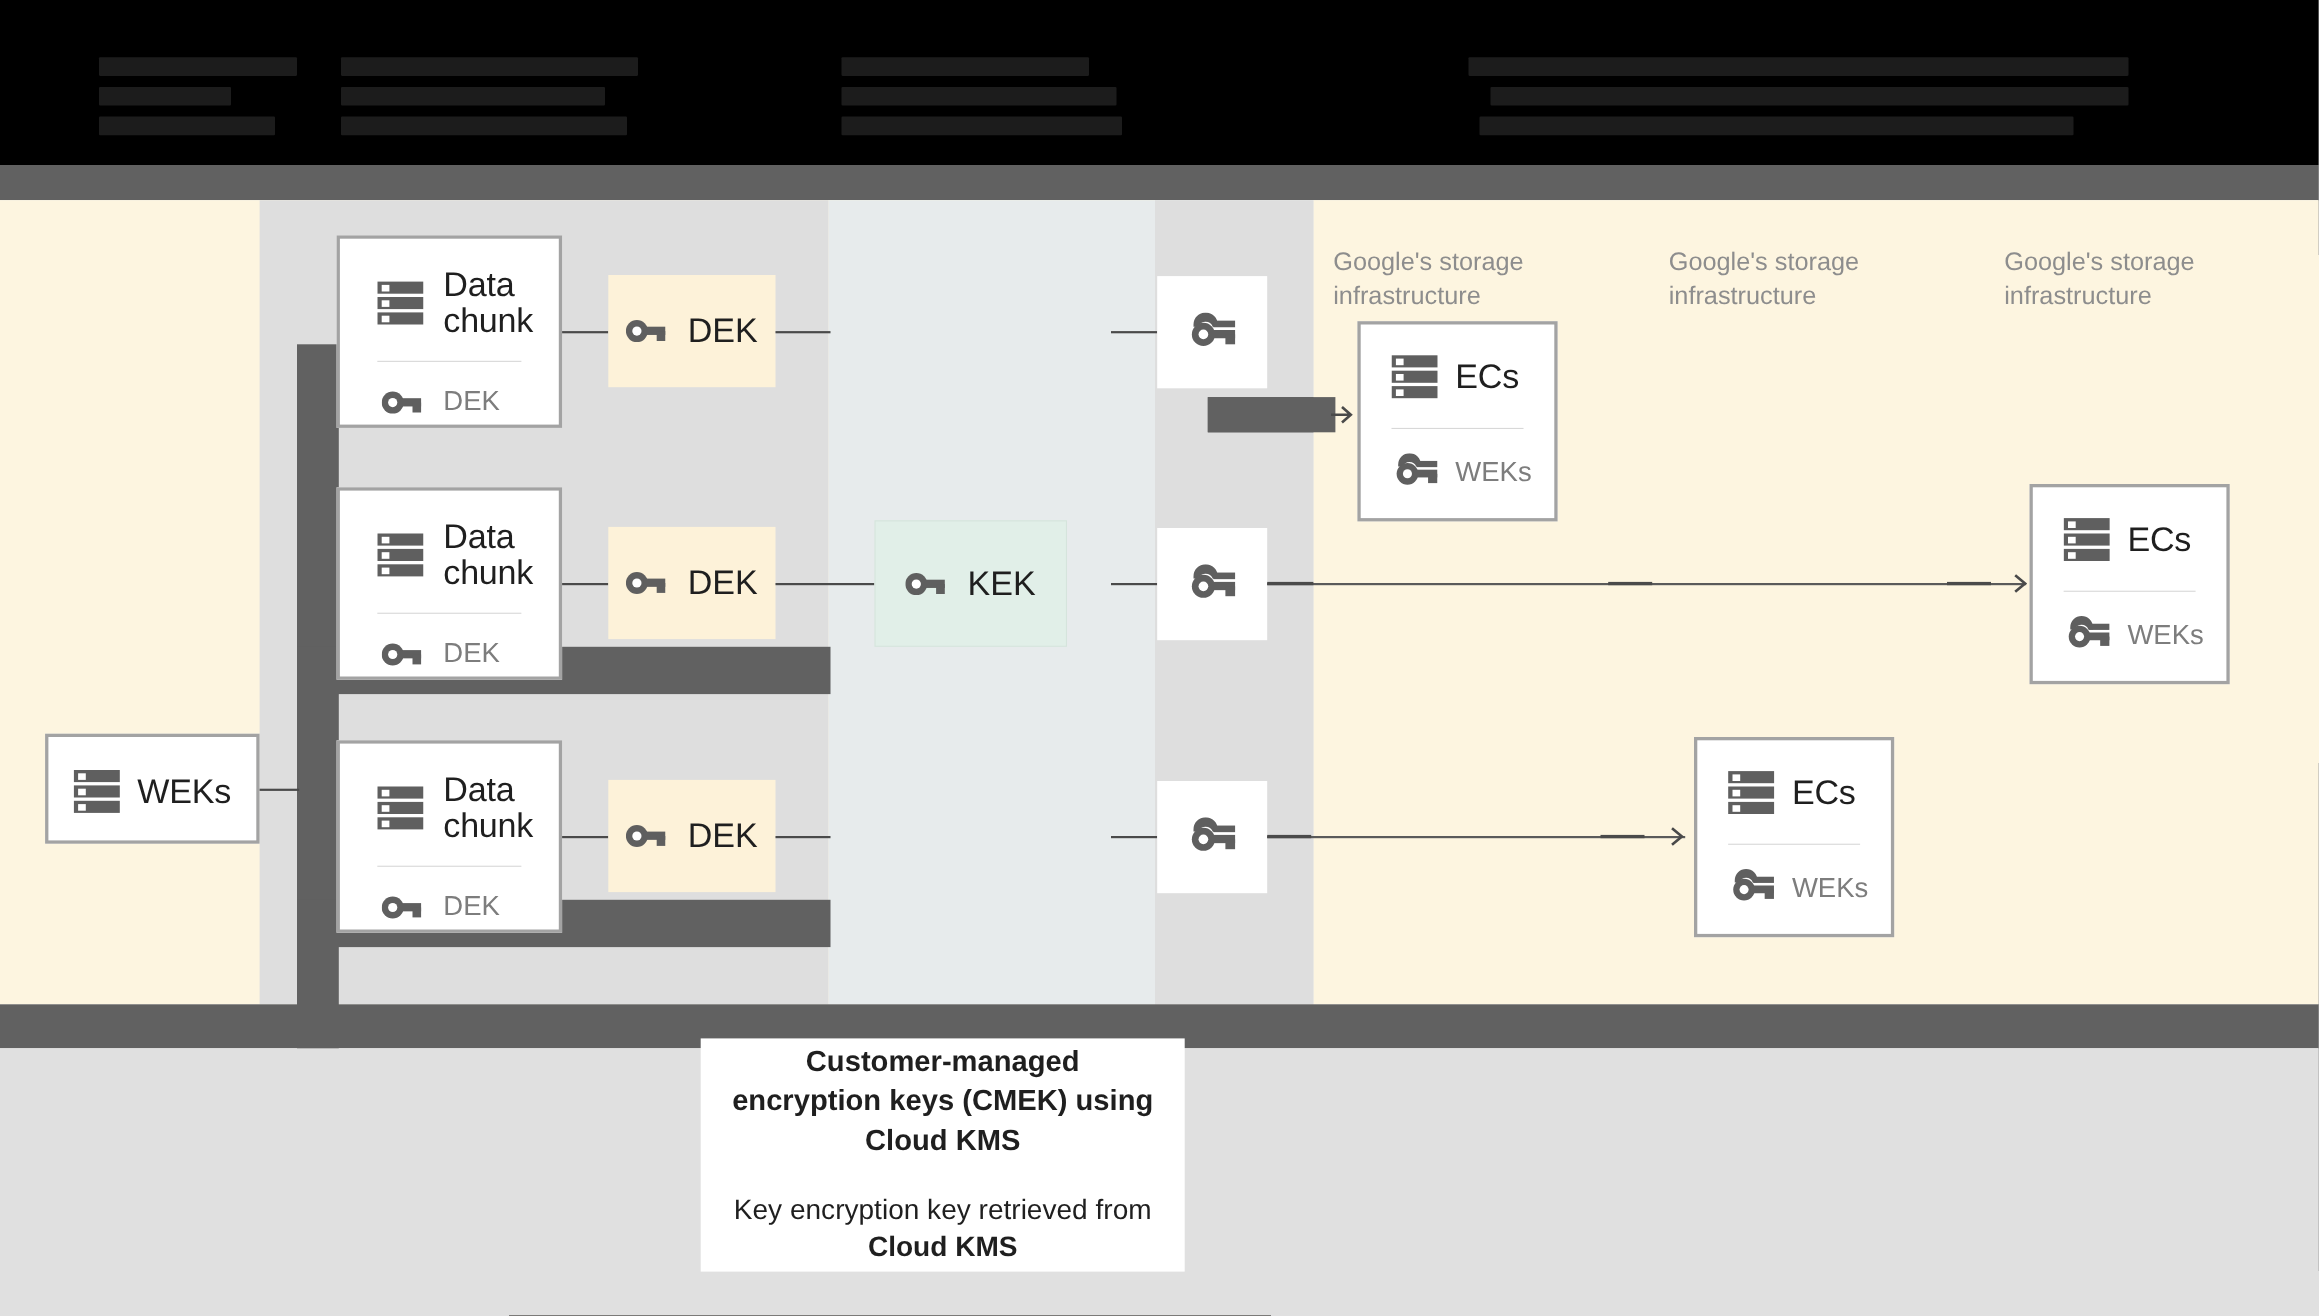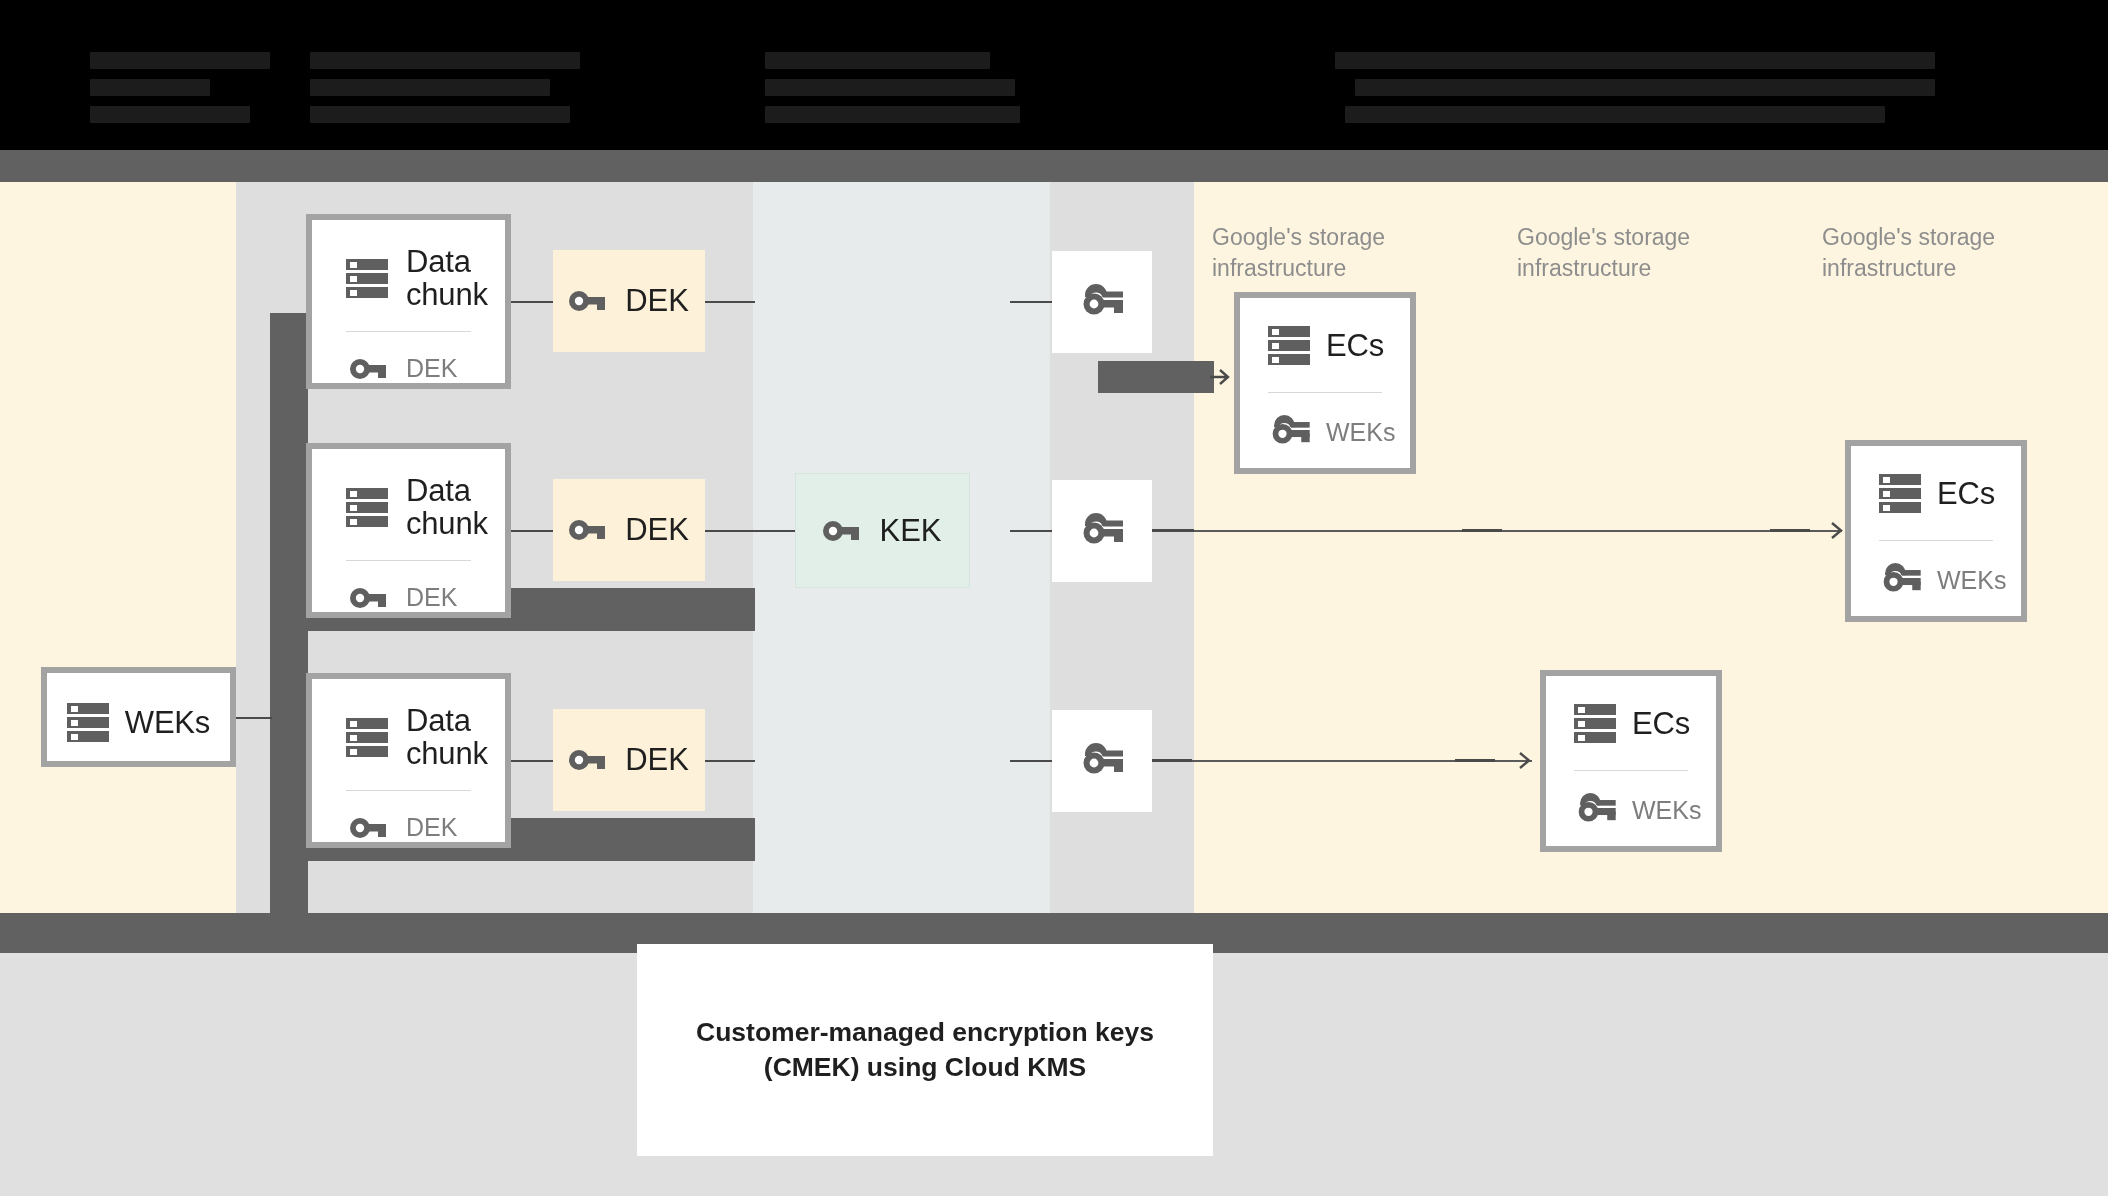--- a/index.html
+++ b/index.html
@@ -65,21 +65,21 @@
     background:#dedede;
   }
 
   
   .dark-bar{position:absolute;background:#616161;}
 
   
   .card{
     position:absolute;
     background:#ffffff;
-    border:6px solid #a3a3a3;
+    border:3px solid #a3a3a3;
     box-sizing:border-box;
   }
   .card-top{
     display:flex;
     align-items:center;
     gap:18px;
     padding:26px 0 0 34px;
   }
   .card-title{
     font-size:31px;
@@ -135,21 +135,21 @@
     font-size:23px;
     line-height:1.33;
     color:#8d8d8d;
     width:240px;
   }
 
   
   .caption{
     position:absolute;
     left:637px;top:944px;
-    width:576px;height:212px;
+    width:440px;height:212px;
     background:#ffffff;
     box-sizing:border-box;
     display:flex;
     flex-direction:column;
     align-items:center;
     justify-content:center;
     gap:30px;
     padding:0 26px;
   }
   .cap-strong{
@@ -534,15 +534,16 @@
     <div class="infra-label" style="left:1517px;top:40px;">Google's storage infrastructure</div>
     <div class="infra-label" style="left:1822px;top:40px;">Google's storage infrastructure</div>
 
   </div>
 
   <div class="band band-gray-bottom"></div>
   <div class="band band-footer"></div>
 
   <div class="caption">
     <div class="cap-strong">Customer-managed encryption keys (CMEK) using Cloud KMS</div>
+    <div class="cap-reg"><span>Key encryption key retrieved from </span><b>Cloud KMS</b></div>
   </div>
 
 </div>
 
 </body></html>

